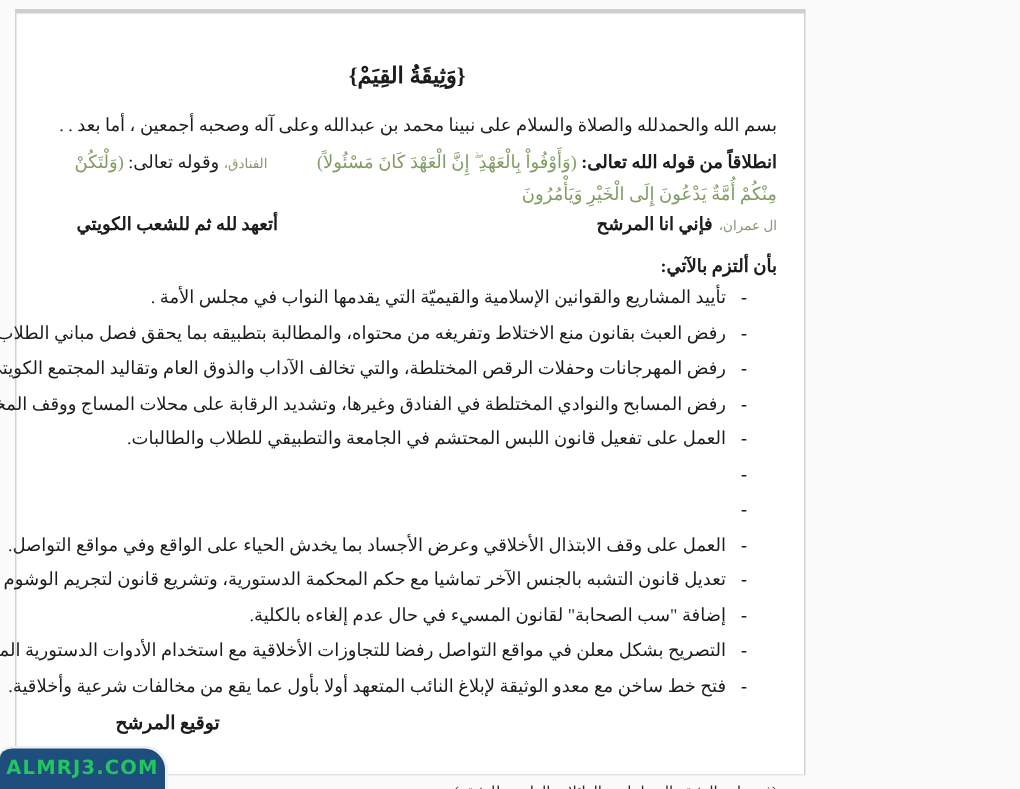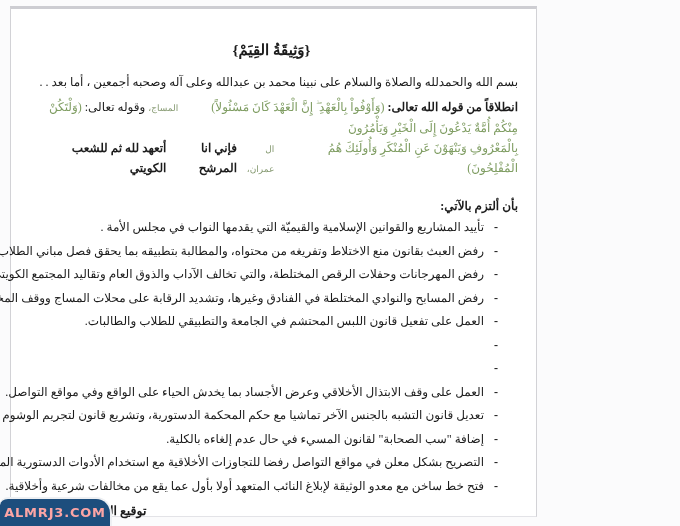--- a/index.html
+++ b/index.html
@@ -55,21 +55,21 @@
   }
   .line3 .pledge { margin-right: auto; padding-left: 26px; }
   .bold { font-weight: bold; }
   .quran { color: #7f9d62; margin-left: 30px; }
   .ref {
     color: #859970;
     font-size: 9px;
   }
   .commit {
     font-weight: bold;
-    margin-top: 20px;
+    margin-top: 10px;
     text-align: right;
   }
   .bullets {
     margin-top: 7px;
     padding-right: 20px;
   }
   .bullet {
     display: flex;
     align-items: baseline;
     gap: 10px;
@@ -107,48 +107,47 @@
     border: 2px solid #eef0f3;
     border-bottom: none;
     border-left: none;
     border-radius: 8px 16px 0 0;
     display: flex;
     align-items: center;
     justify-content: center;
     box-sizing: border-box;
   }
   .watermark span {
-    color: #fca5a5;
+    color: #22c55e;
     font-family: "DejaVu Sans", sans-serif;
     font-weight: bold;
     font-size: 13px;
     letter-spacing: 0.8px;
   }
 </style>
 </head>
 <body>
 
 <div class="stage">
   <div class="page">
     <div class="content">
 
       <div class="title">{وَثِيقَةُ القِيَمْ}</div>
 
       <div class="line line1">بسم الله والحمدلله والصلاة والسلام على نبينا محمد بن عبدالله وعلى آله وصحبه أجمعين ، أما بعد . .</div>
 
       <div class="line line2">
         <span class="bold">انطلاقاً من قوله الله تعالى:</span>
         <span class="quran">(وَأَوْفُواْ بِالْعَهْدِ ۖ إِنَّ الْعَهْدَ كَانَ مَسْئُولاً)</span>
-        <span class="ref">المساج،</span>
+        <span class="ref">الفنادق،</span>
         <span>وقوله تعالى:</span>
         <span class="quran">(وَلْتَكُنْ مِنْكُمْ أُمَّةٌ يَدْعُونَ إِلَى الْخَيْرِ وَيَأْمُرُونَ</span>
       </div>
 
       <div class="line line3">
-        <span class="quran">بِالْمَعْرُوفِ وَيَنْهَوْنَ عَنِ الْمُنْكَرِ وَأُولَئِكَ هُمُ الْمُفْلِحُونَ)</span>
         <span class="ref">ال عمران،</span>
         <span class="bold">فإني انا المرشح</span>
         <span class="bold pledge">أتعهد لله ثم للشعب الكويتي</span>
       </div>
 
       <div class="commit">بأن ألتزم بالآتي:</div>
 
       <div class="bullets">
         <div class="bullet">
           <span class="dash">-</span>

